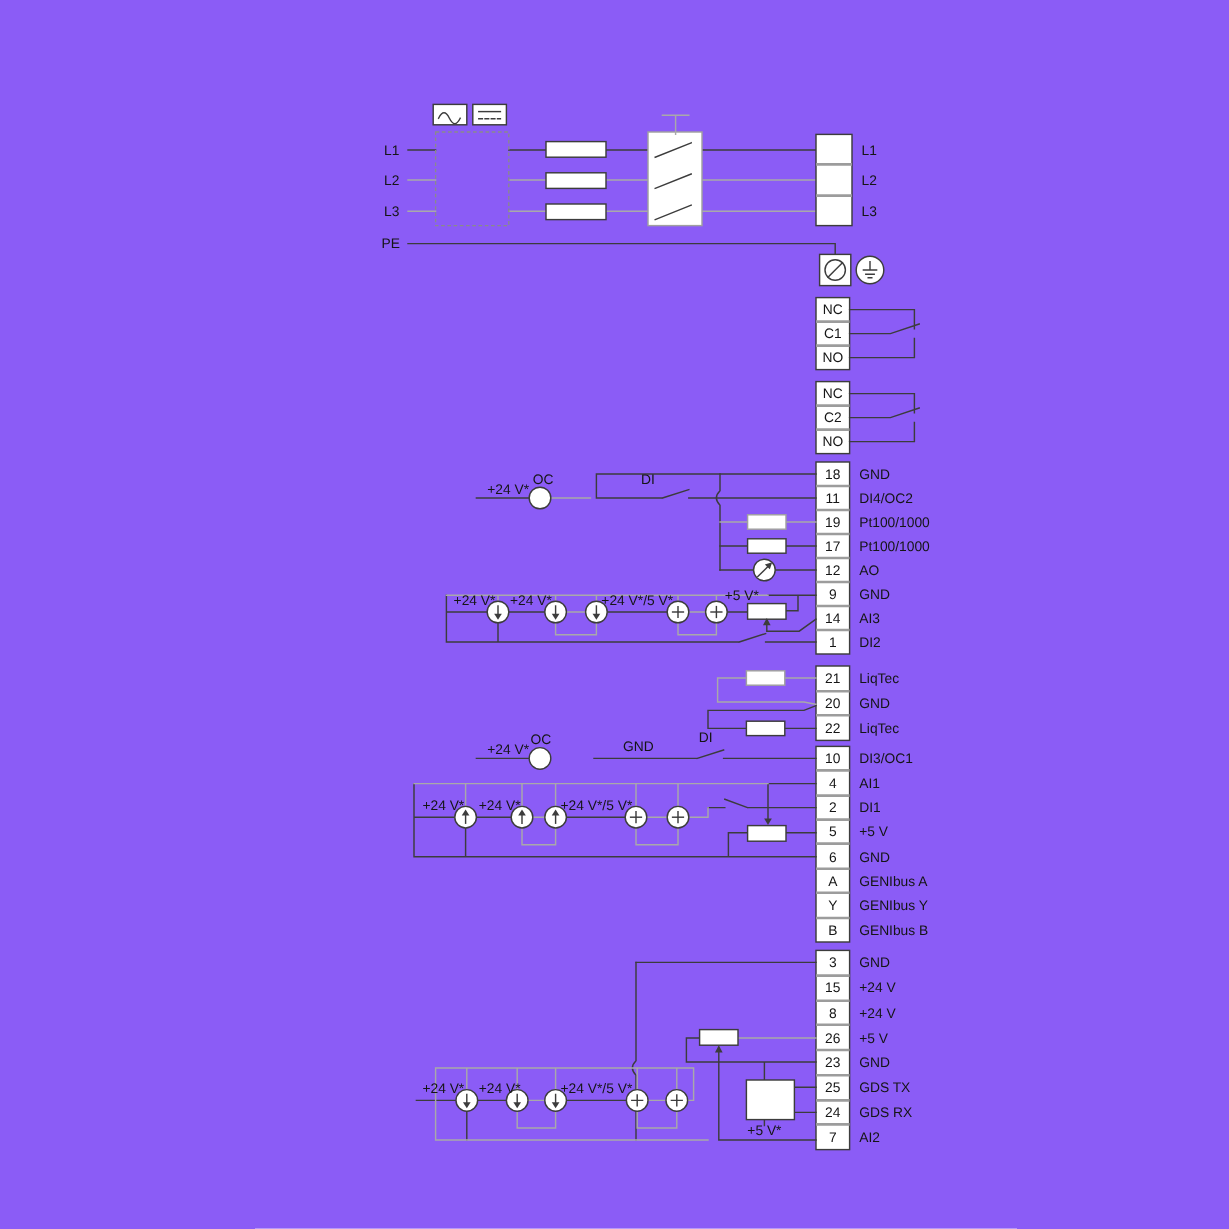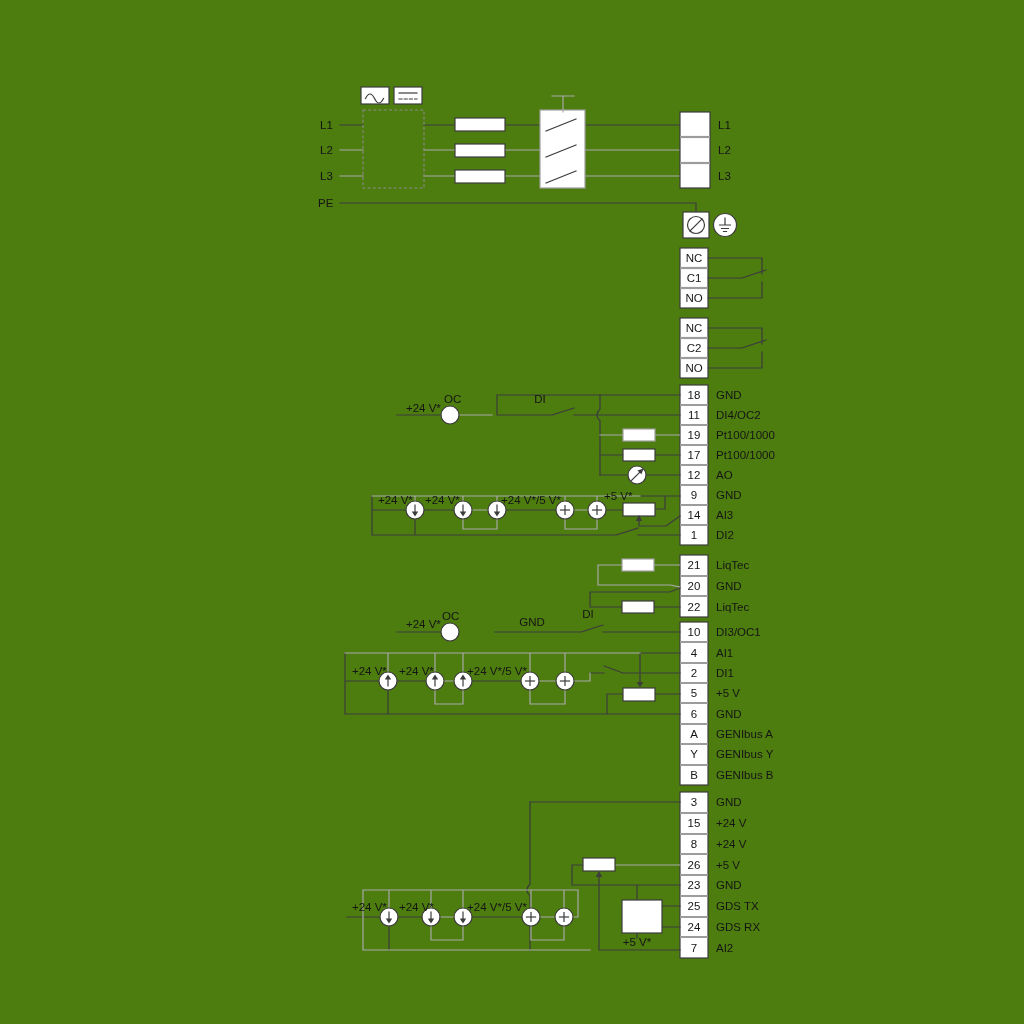--- a/index.html
+++ b/index.html
@@ -1,16 +1,16 @@
 <!DOCTYPE html>
 <html><head>
 <meta charset="utf-8">
 <style>
   html,body{margin:0;padding:0;background:#fff}
-  .stage{position:relative;width:1024px;height:1024px;background:#4d7c0f;overflow:hidden}
+  .stage{position:relative;width:1024px;height:1024px;background:#8b5cf6;overflow:hidden}
   svg{display:block}
   .w  {stroke:#3c3c3c;stroke-width:1.2;fill:none;stroke-linecap:square}
   .wg {stroke:#a9a9a9;stroke-width:1.2;fill:none;stroke-linecap:square}
   .bx {fill:#ffffff;stroke:#3c3c3c;stroke-width:1.2}
   .bxg{fill:#ffffff;stroke:#a0a0a0;stroke-width:1.2}
   .sep{stroke:#9c9c9c;stroke-width:2.2}
   .dsh{fill:none;stroke:#8a8a8a;stroke-width:1.1;stroke-dasharray:3 2.2}
   .ar {fill:#3c3c3c;stroke:none}
   text{font-family:"Liberation Sans",sans-serif;font-size:11.5px;fill:#151515}
   .tm{text-anchor:middle}

